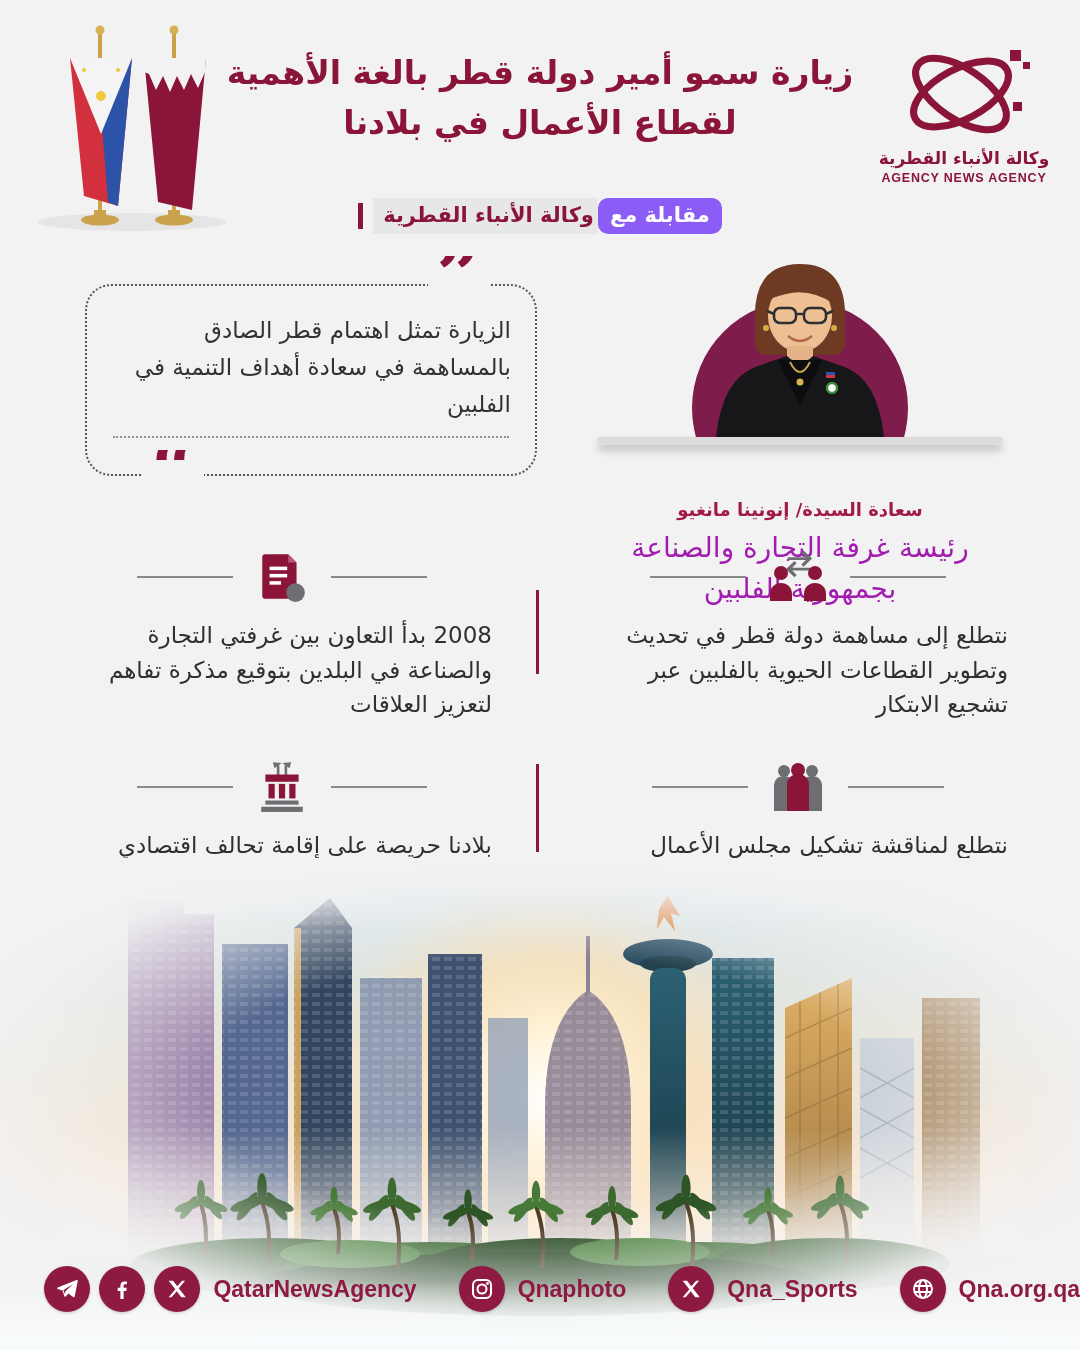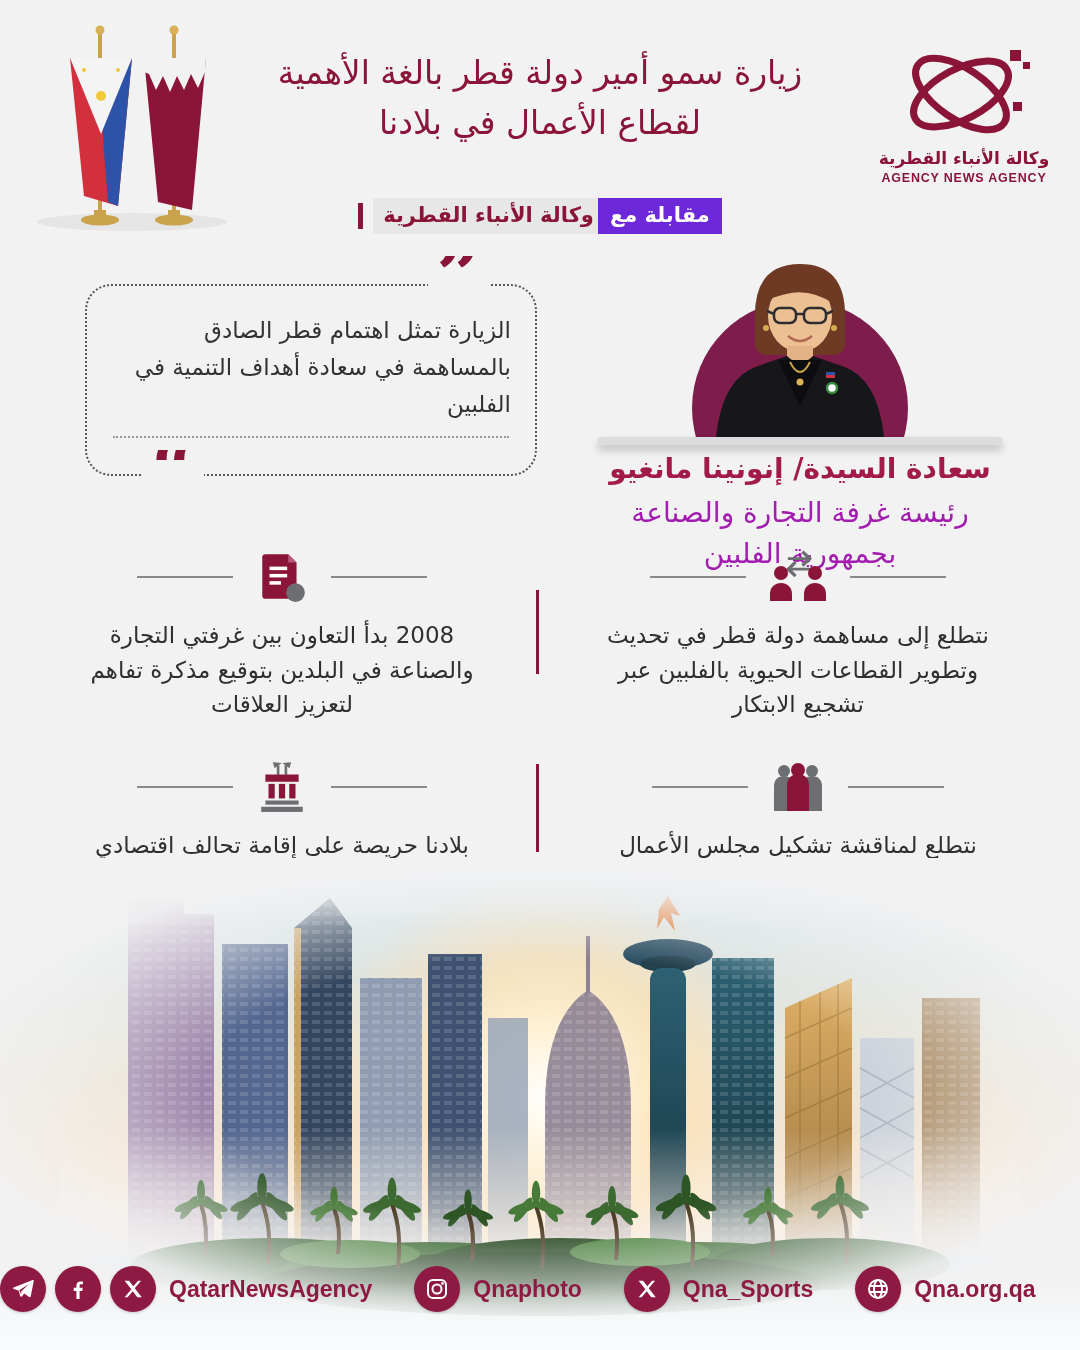--- a/index.html
+++ b/index.html
@@ -8,62 +8,62 @@
         font-family:"DejaVu Sans","Liberation Sans",sans-serif;}
   .rtl{direction:rtl;}
   
   .flags{position:absolute;left:22px;top:10px;width:215px;height:225px;}
   .qna-logo{position:absolute;right:26px;top:46px;width:180px;height:155px;text-align:center;}
   .qna-logo .ar{font-size:17px;font-weight:bold;color:#8a1538;margin-top:2px;}
   .qna-logo .en{font-size:12.5px;font-weight:bold;color:#8a1538;letter-spacing:.8px;margin-top:3px;
                 font-family:"Liberation Sans",sans-serif;}
   .headline{position:absolute;left:175px;top:40px;width:730px;text-align:center;}
   .kicker{font-size:29px;font-weight:bold;color:#6d6e71;line-height:1.3;}
-  .title{font-size:33px;font-weight:normal;color:#8a1538;line-height:1.5;margin-top:8px;}
+  .title{font-size:33px;font-weight:bold;color:#8a1538;line-height:1.5;margin-top:8px;}
   .badge-row{position:absolute;left:175px;top:198px;width:730px;display:flex;justify-content:center;
              align-items:center;direction:rtl;}
-  .badge-prefix{background:#6d28d9;color:#fff;font-size:21px;font-weight:bold;padding:5px 12px 7px;}
+  .badge-prefix{background:#8b5cf6;color:#fff;font-size:21px;font-weight:bold;padding:5px 12px 7px;border-radius:10px;}
   .badge-label{background:#e7e7e8;color:#8a1538;font-size:21px;font-weight:bold;padding:5px 4px 7px 10px;}
   .badge-bar{width:5px;height:26px;background:#8a1538;margin-right:10px;}
   
   .quote-box{position:absolute;left:85px;top:284px;width:452px;box-sizing:border-box;
              border:2px dotted #55555a;border-radius:26px;padding:26px 24px 22px;
              font-size:23px;color:#323234;line-height:1.6;text-align:right;}
   .quote-mark{position:absolute;font-family:"DejaVu Serif","Liberation Serif",serif;
               font-size:78px;font-weight:bold;color:#8a1538;background:#f2f2f3;line-height:38px;
               padding:0 8px;height:40px;overflow:hidden;}
   .q-close{top:-30px;right:46px;}
   .q-open{bottom:-16px;left:56px;}
   .quote-div{border-top:2px dotted #97979a;margin:14px 2px;}
   
   .photo{position:absolute;left:660px;top:256px;width:280px;height:181px;overflow:hidden;}
   .shadow-bar{position:absolute;left:598px;top:437px;width:404px;height:8px;background:#dcdcde;
               box-shadow:0 5px 9px rgba(0,0,0,.22);border-radius:2px;}
   .speaker-text{position:absolute;left:580px;top:452px;width:440px;text-align:center;direction:rtl;}
-  .speaker-name{font-size:28px;font-weight:bold;color:#a11a4a;}
+  .speaker-name{font-size:18px;font-weight:bold;color:#a11a4a;margin-top:47px;}
   .speaker-title{font-size:28px;font-weight:normal;color:#a21caf;line-height:1.45;margin-top:8px;}
   
   .facts{position:absolute;left:72px;top:548px;width:936px;display:grid;
          grid-template-columns:1fr 1fr;column-gap:96px;row-gap:36px;}
-  .fact{text-align:center;}
+  .fact{text-align:right;}
   .fact-head{display:flex;align-items:center;justify-content:center;gap:22px;height:58px;}
   .fact-line{width:96px;height:2px;background:#8a8a8c;}
   .fact-text{margin-top:12px;font-size:23px;color:#2f2f31;line-height:1.5;direction:rtl;}
   .v-div{position:absolute;width:3px;background:#8a1538;left:536px;}
   .v-div1{top:590px;height:84px;}
   .v-div2{top:764px;height:88px;}
   
   .cityscape{position:absolute;left:0;top:858px;width:1080px;height:492px;}
   .vignette{position:absolute;inset:0;pointer-events:none;background:
      linear-gradient(#f2f2f3 0%,rgba(242,242,243,0) 14%),
      linear-gradient(rgba(242,242,243,0) 86%,rgba(250,253,255,.85) 99%),
      radial-gradient(ellipse 62% 54% at 50% 47%,rgba(242,242,243,0) 50%,
         rgba(242,242,243,.55) 72%,rgba(242,242,243,.94) 88%,#f2f2f3 98%);}
   
-  .footer{position:absolute;left:0;top:1266px;width:1080px;display:flex;justify-content:flex-start;
+  .footer{position:absolute;left:0;top:1266px;width:1080px;display:flex;justify-content:flex-end;
           align-items:center;gap:42px;}
   .fgroup{display:flex;align-items:center;gap:9px;}
   .sicon{width:46px;height:46px;border-radius:50%;background:#8e1a43;display:flex;
          align-items:center;justify-content:center;box-shadow:0 1px 3px rgba(0,0,0,.2);}
   .slabel{font-size:23px;font-weight:bold;color:#8e1a43;margin-left:4px;
           font-family:"Liberation Sans",sans-serif;}
 </style>
 </head>
 <body>
 

